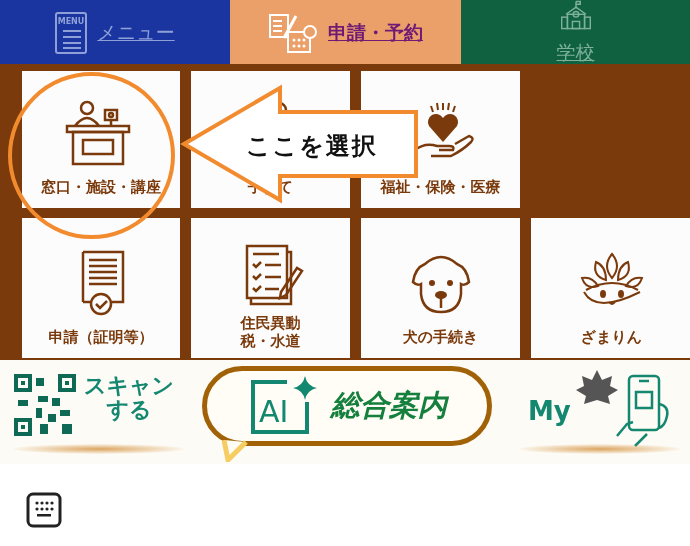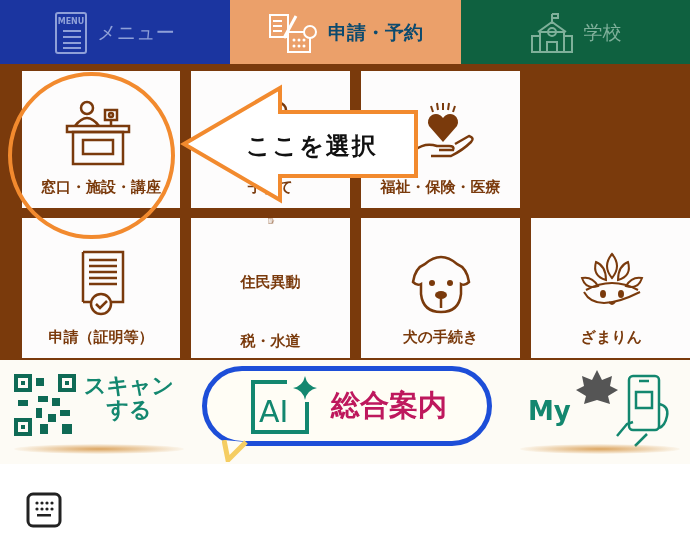--- a/index.html
+++ b/index.html
@@ -1,31 +1,31 @@
 <!DOCTYPE html>
 <html><head>
 <meta charset="utf-8">
 <style>
   * { box-sizing: border-box; margin: 0; padding: 0; }
   html, body { width: 690px; height: 546px; overflow: hidden; background: #fff; font-family: "DejaVu Sans", "Liberation Sans", sans-serif; }
   .tabs { position: absolute; left: 0; top: 0; width: 690px; height: 66px; display: flex; }
-  .tab { height: 66px; display: flex; align-items: center; justify-content: center; gap: 10px; font-size: 19px; }
+  .tab { height: 66px; display: flex; align-items: center; justify-content: center; gap: 10px; font-size: 19px; text-decoration: underline; }
   .tab-menu { width: 230px; background: #1b35a0; color: #8fa0d8; }
-  .tab-apply { width: 231px; background: #eba06a; color: #0c4a6e; font-weight: bold; }
-  .tab-school { width: 229px; background: #0f6140; color: #7fb09a; }
+  .tab-apply { width: 231px; background: #eba06a; color: #701a75; font-weight: bold; }
+  .tab-school { width: 229px; background: #0f6140; color: #7fb09a; flex-direction: column; }
   .grid-wrap { position: absolute; left: 0; top: 64px; width: 690px; height: 296px; background: #7a3a0c; }
   .tile { position: absolute; background: #fdfcfc; display: flex; flex-direction: column; align-items: center; justify-content: flex-end; color: #7a3a0c; font-weight: bold; font-size: 15px; text-align: center; line-height: 1.2; padding-bottom: 12px; margin-left: 12px; }
   .tile svg { margin-bottom: 8px; }
   .bottom-band { position: absolute; left: 0; top: 360px; width: 690px; height: 104px; background: #fdfbf5; }
   .scan { position: absolute; left: 14px; top: 14px; display: flex; align-items: flex-start; gap: 8px; }
   .scan-text { color: #13876f; font-weight: bold; font-size: 22px; line-height: 1.1; text-align: center; }
   .glow { position: absolute; height: 10px; border-radius: 50%; background: radial-gradient(ellipse at center, rgba(214,150,70,0.85) 0%, rgba(214,150,70,0.35) 45%, rgba(214,150,70,0) 75%); }
-  .ai-bubble { position: absolute; left: 202px; top: 6px; width: 290px; height: 80px; border: 5px solid #1d4ed8; border-radius: 40px; background: #fffdf5; display: flex; align-items: center; justify-content: center; gap: 12px; }
+  .ai-bubble { position: absolute; left: 202px; top: 6px; width: 290px; height: 80px; border: 5px solid #a16207; border-radius: 40px; background: #fffdf5; display: flex; align-items: center; justify-content: center; gap: 12px; }
   .ai-tail { position: absolute; left: 222px; top: 80px; width: 26px; height: 22px; }
-  .ai-text { color: #be185d; font-weight: bold; font-size: 29px; }
+  .ai-text { color: #15803d; font-weight: bold; font-size: 29px; font-style: italic; }
   .mycode { position: absolute; left: 528px; top: 14px; display: flex; align-items: center; }
   .mycode-text { color: #13876f; font-weight: bold; font-size: 26px; line-height: 1.0; }
   .bottom-bar { position: absolute; left: 0; top: 464px; width: 690px; height: 82px; background: #fff; }
   .kbd { position: absolute; left: 26px; top: 28px; }
   .toggle-label { position: absolute; left: 194px; top: 26px; font-size: 28px; color: #222; display: flex; align-items: center; gap: 4px; }
   .toggle-caret { font-size: 12px; }
   .callout-circle { position: absolute; left: 8px; top: 72px; width: 167px; height: 167px; border: 4px solid #f28a2e; border-radius: 50%; }
   .callout-arrow { position: absolute; left: 180px; top: 84px; }
   .callout-text { position: absolute; left: 246px; top: 130px; font-size: 24px; font-weight: bold; color: #111; letter-spacing: 2px; }
 </style>
@@ -136,21 +136,21 @@
           <line x1="28" y1="16" x2="56" y2="16"></line>
           <line x1="28" y1="22" x2="56" y2="22"></line>
           <line x1="28" y1="28" x2="56" y2="28"></line>
           <line x1="28" y1="34" x2="56" y2="34"></line>
           <circle cx="40" cy="54" r="10"></circle>
           <path d="M35 54 l4 4 l7 -7"></path>
         </g>
       </svg>
     <span>申請（証明等）</span>
   </div>
-  <div class="tile" style="left:179px;top:154px;width:159px;height:140px;padding-bottom:8px;gap:41px;">
+  <div class="tile" style="left:179px;top:154px;width:159px;height:140px;padding-bottom:8px;">
     <svg width="80" height="62" viewBox="0 0 80 62">
         <g fill="none" stroke="#7a3a0c" stroke-width="2.5">
           <rect x="16" y="2" width="40" height="52"></rect>
           <path d="M56 8 h4 v52 h-40 v-6"></path>
           <line x1="22" y1="10" x2="48" y2="10"></line>
           <path d="M22 20 l3 3 l5 -5 M22 32 l3 3 l5 -5 M22 44 l3 3 l5 -5"></path>
           <line x1="34" y1="21" x2="50" y2="21"></line>
           <line x1="34" y1="33" x2="50" y2="33"></line>
           <line x1="34" y1="45" x2="48" y2="45"></line>
           <path d="M50 48 l16 -24 l5 3 l-16 24 l-6 3 z"></path>

